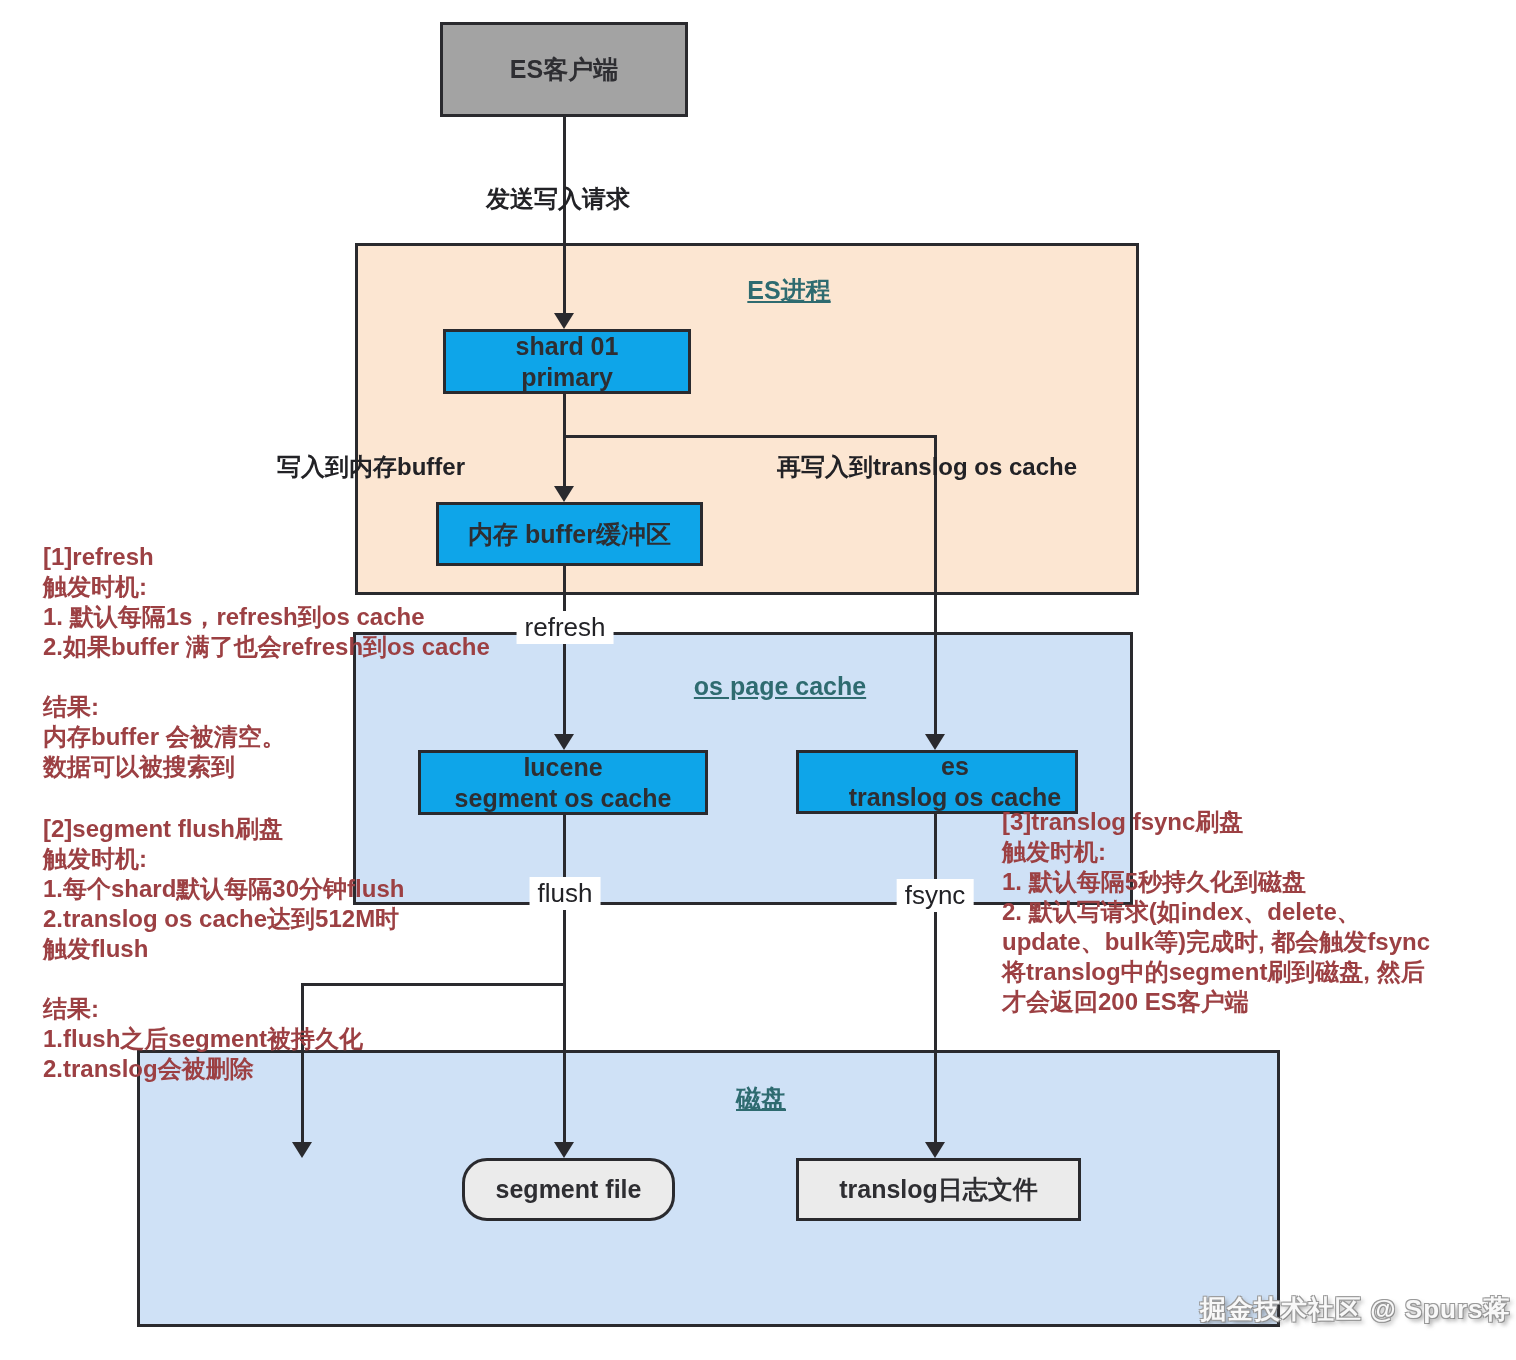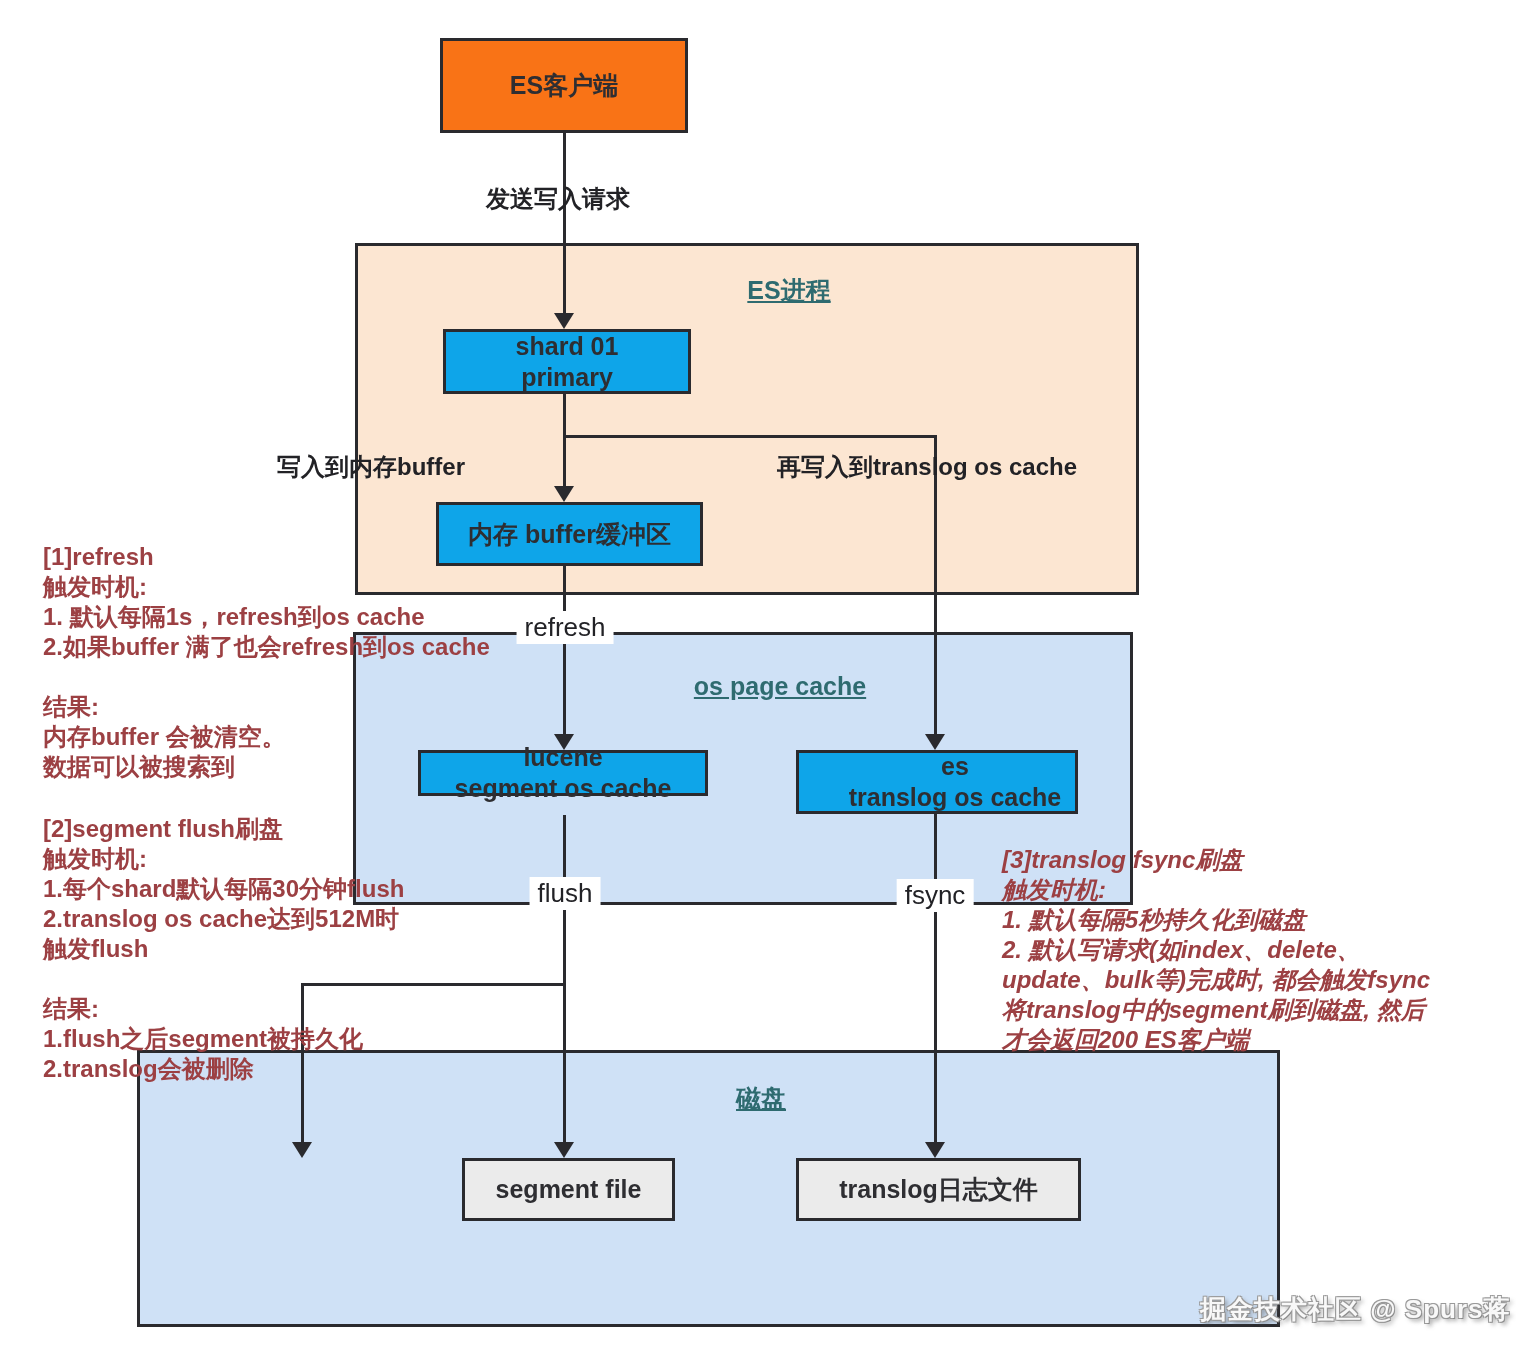--- a/index.html
+++ b/index.html
@@ -9,21 +9,21 @@
     position:relative; width:1516px; height:1360px;
     background:#ffffff; overflow:hidden; color:#262629;
   }
   
   .box {
     position:absolute; border:3px solid #2a2a2e;
     display:flex; flex-direction:column; align-items:center; justify-content:center;
     text-align:center; font-weight:bold; font-size:25px; line-height:31px; color:#2e2e32;
     background:#0ea5e9;
   }
-  .box.gray  { background:#f97316;margin-top:16px; }
+  .box.gray  { background:#a3a3a3; }
   .box.gray2 { background:#ebebeb; }
   
   .region {
     position:absolute; border:3px solid #2a2a2e;
   }
   .region.orange { background:#fce6d2; }
   .region.blue   { background:#cfe1f6; }
   
   .rlabel {
     position:absolute; color:#2e6b70; font-weight:bold; font-size:25px;
@@ -101,32 +101,32 @@
 
   <div class="box" style="left:443px; top:329px; width:248px; height:65px;">
     <span>shard 01</span>
     <span>primary</span>
   </div>
 
   <div class="box" style="left:436px; top:502px; width:267px; height:64px;">
     <span>内存 buffer缓冲区</span>
   </div>
 
-  <div class="box" style="left:418px; top:750px; width:290px; height:46px;">
+  <div class="box" style="left:418px; top:750px; width:290px; height:65px;">
     <span>lucene</span>
     <span>segment os cache</span>
   </div>
 
   <div class="box" style="left:796px; top:750px; width:282px; height:64px;padding-left:36px;">
     <span>es</span>
     <span>translog os cache</span>
   </div>
 
 
-  <div class="box gray2" style="left:462px; top:1158px; width:213px; height:63px;">
+  <div class="box gray2" style="left:462px; top:1158px; width:213px; height:63px;border-radius:25px;">
     <span>segment file</span>
   </div>
 
   <div class="box gray2" style="left:796px; top:1158px; width:285px; height:63px;">
     <span>translog日志文件</span>
   </div>
 
   <span class="elabel" style="left:486px; top:183px;">发送写入请求</span>
   <span class="elabel" style="left:277px; top:451px;">写入到内存buffer</span>
   <span class="elabel" style="left:777px; top:451px;">再写入到translog os cache</span>
@@ -149,21 +149,21 @@
       <div class="note-line">[2]segment flush刷盘</div>
       <div class="note-line">触发时机:</div>
       <div class="note-line">1.每个shard默认每隔30分钟flush</div>
       <div class="note-line">2.translog os cache达到512M时</div>
       <div class="note-line">触发flush</div>
       <div class="note-line">&nbsp;</div>
       <div class="note-line">结果:</div>
       <div class="note-line">1.flush之后segment被持久化</div>
       <div class="note-line">2.translog会被删除</div>
     </div>
-  <div class="note" style="left:1002px; top:845px;font-style:italic;">
+  <div class="note" style="left:1002px; top:807px;">
       <div class="note-line">[3]translog fsync刷盘</div>
       <div class="note-line">触发时机:</div>
       <div class="note-line">1. 默认每隔5秒持久化到磁盘</div>
       <div class="note-line">2. 默认写请求(如index、delete、</div>
       <div class="note-line">update、bulk等)完成时, 都会触发fsync</div>
       <div class="note-line">将translog中的segment刷到磁盘, 然后</div>
       <div class="note-line">才会返回200 ES客户端</div>
     </div>
 
   <span class="watermark">掘金技术社区 @ Spurs蒋</span>

